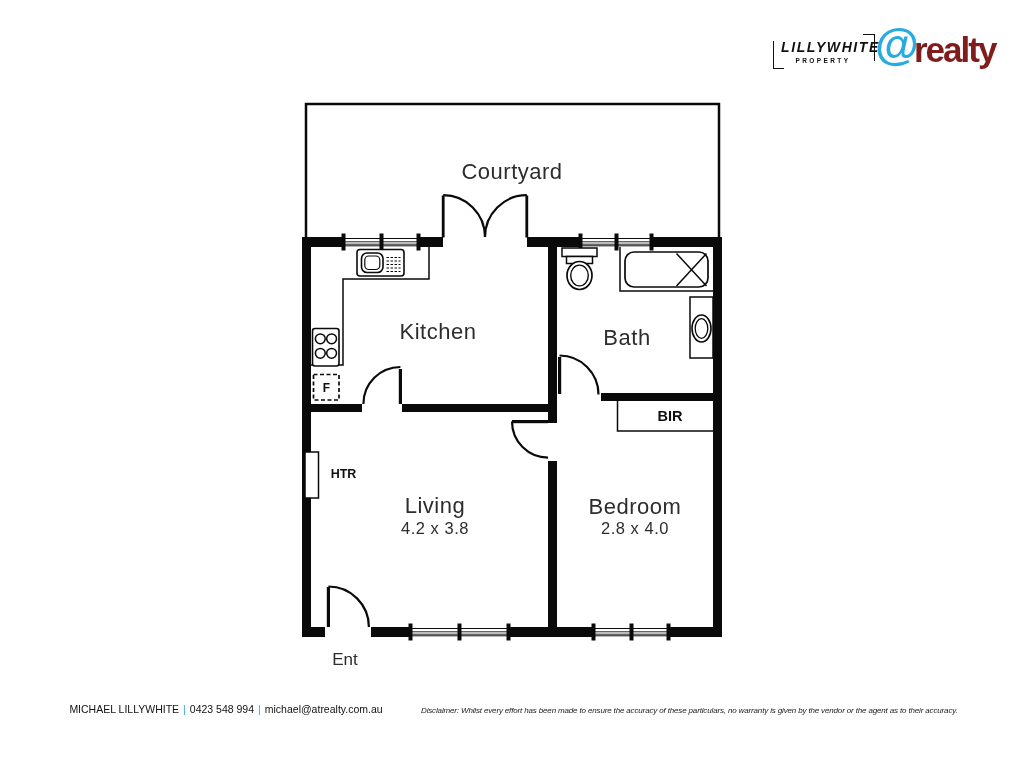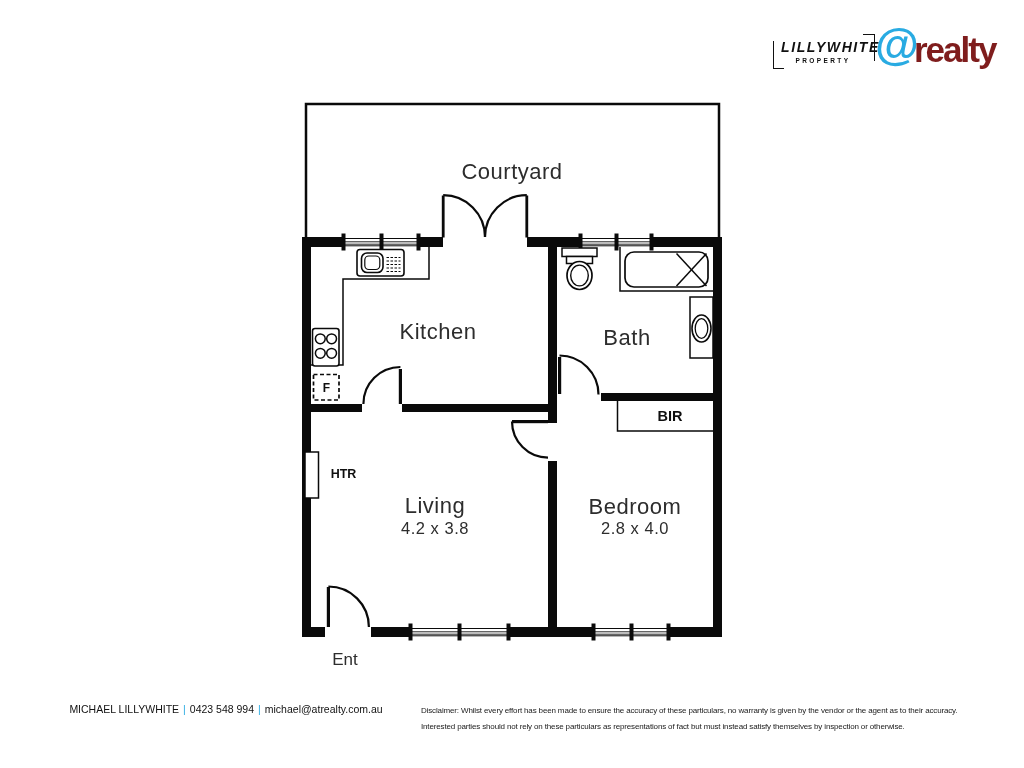--- a/index.html
+++ b/index.html
@@ -25,21 +25,21 @@
   .small-label{font-family:"Liberation Sans",sans-serif;font-size:17px;fill:#2d2d2d;}
   .tag-label{font-family:"Liberation Sans",sans-serif;font-weight:bold;fill:#0f0f0f;}
 
   
   .footer-left{position:absolute;left:66px;top:703px;width:320px;text-align:center;}
   .agent-line{font-size:10.5px;color:#111;white-space:nowrap;}
   .sep{color:#29ABE2;padding:0 4px;}
   .website{font-size:12px;color:#29ABE2;margin-top:4px;}
   .disclaimer{position:absolute;left:421px;top:703px;width:580px;font-size:8px;
         letter-spacing:-0.15px;color:#1a1a1a;line-height:15.5px;}
-  .disclaimer div{white-space:nowrap;}
+  .disclaimer div{white-space:nowrap;font-style:italic;}
 </style>
 </head>
 <body>
 
 <div class="page">
 
   <div class="lw-logo">
     <span class="lw-bracket-left"></span>
     <span class="lw-bracket-right"></span>
     <div class="lw-name">LILLYWHITE</div>
@@ -193,16 +193,15 @@
   </svg>
 
   <div class="footer-left">
     <div class="agent-line">
       <span>MICHAEL LILLYWHITE</span><span class="sep">|</span><span>0423 548 994</span><span class="sep">|</span><span>michael@atrealty.com.au</span>
     </div>
   </div>
 
   <div class="disclaimer">
     <div>Disclaimer: Whilst every effort has been made to ensure the accuracy of these particulars, no warranty is given by the vendor or the agent as to their accuracy.</div>
-    <div>Interested parties should not rely on these particulars as representations of fact but must instead satisfy themselves by inspection or otherwise.</div>
   </div>
 
 </div>
 
 </body></html>

